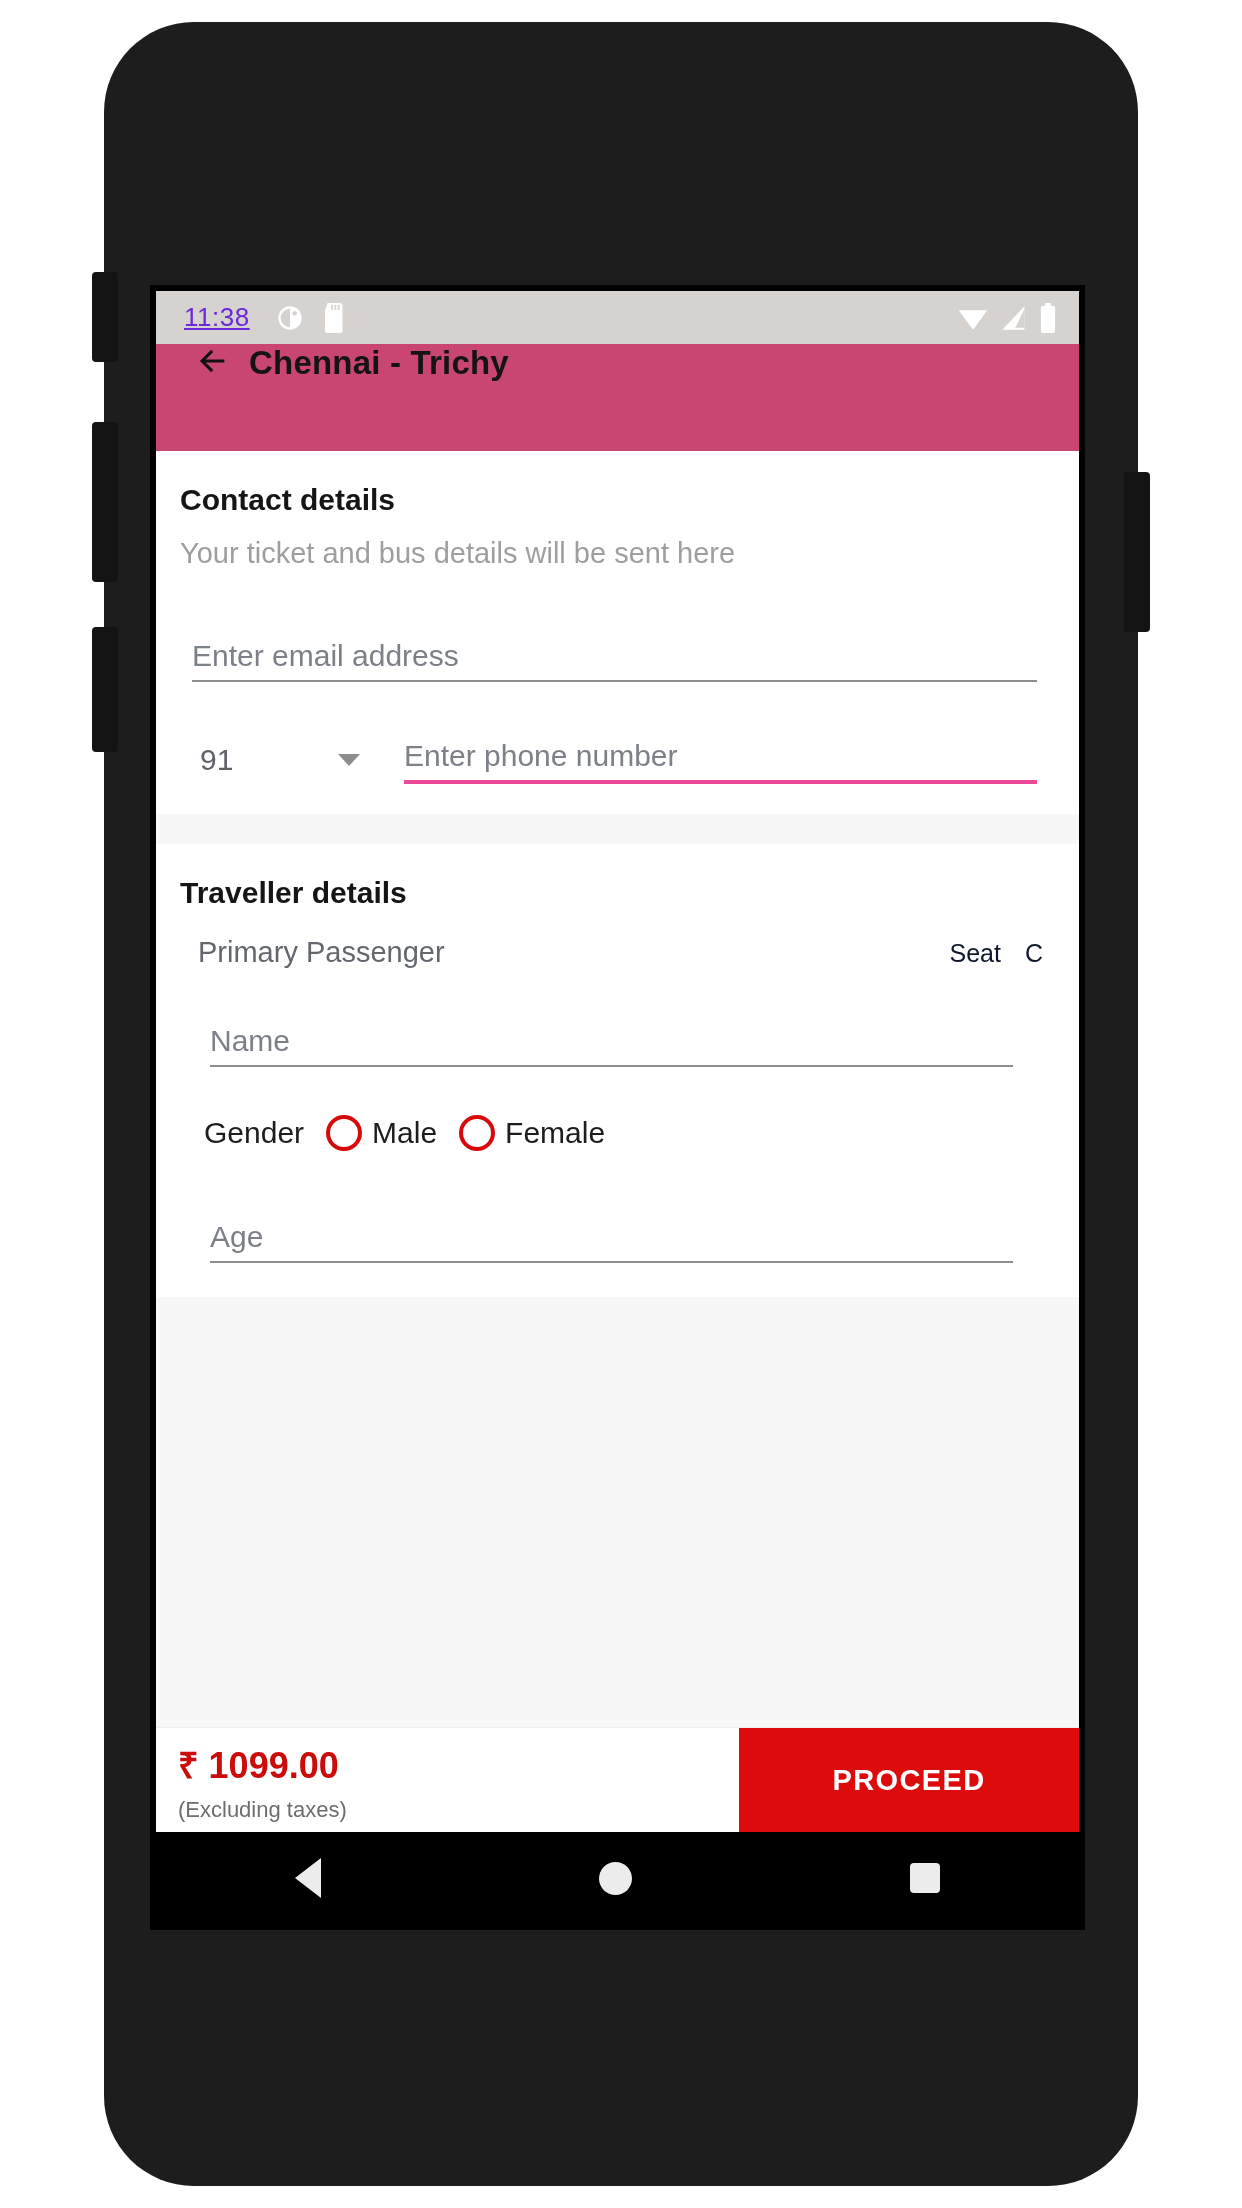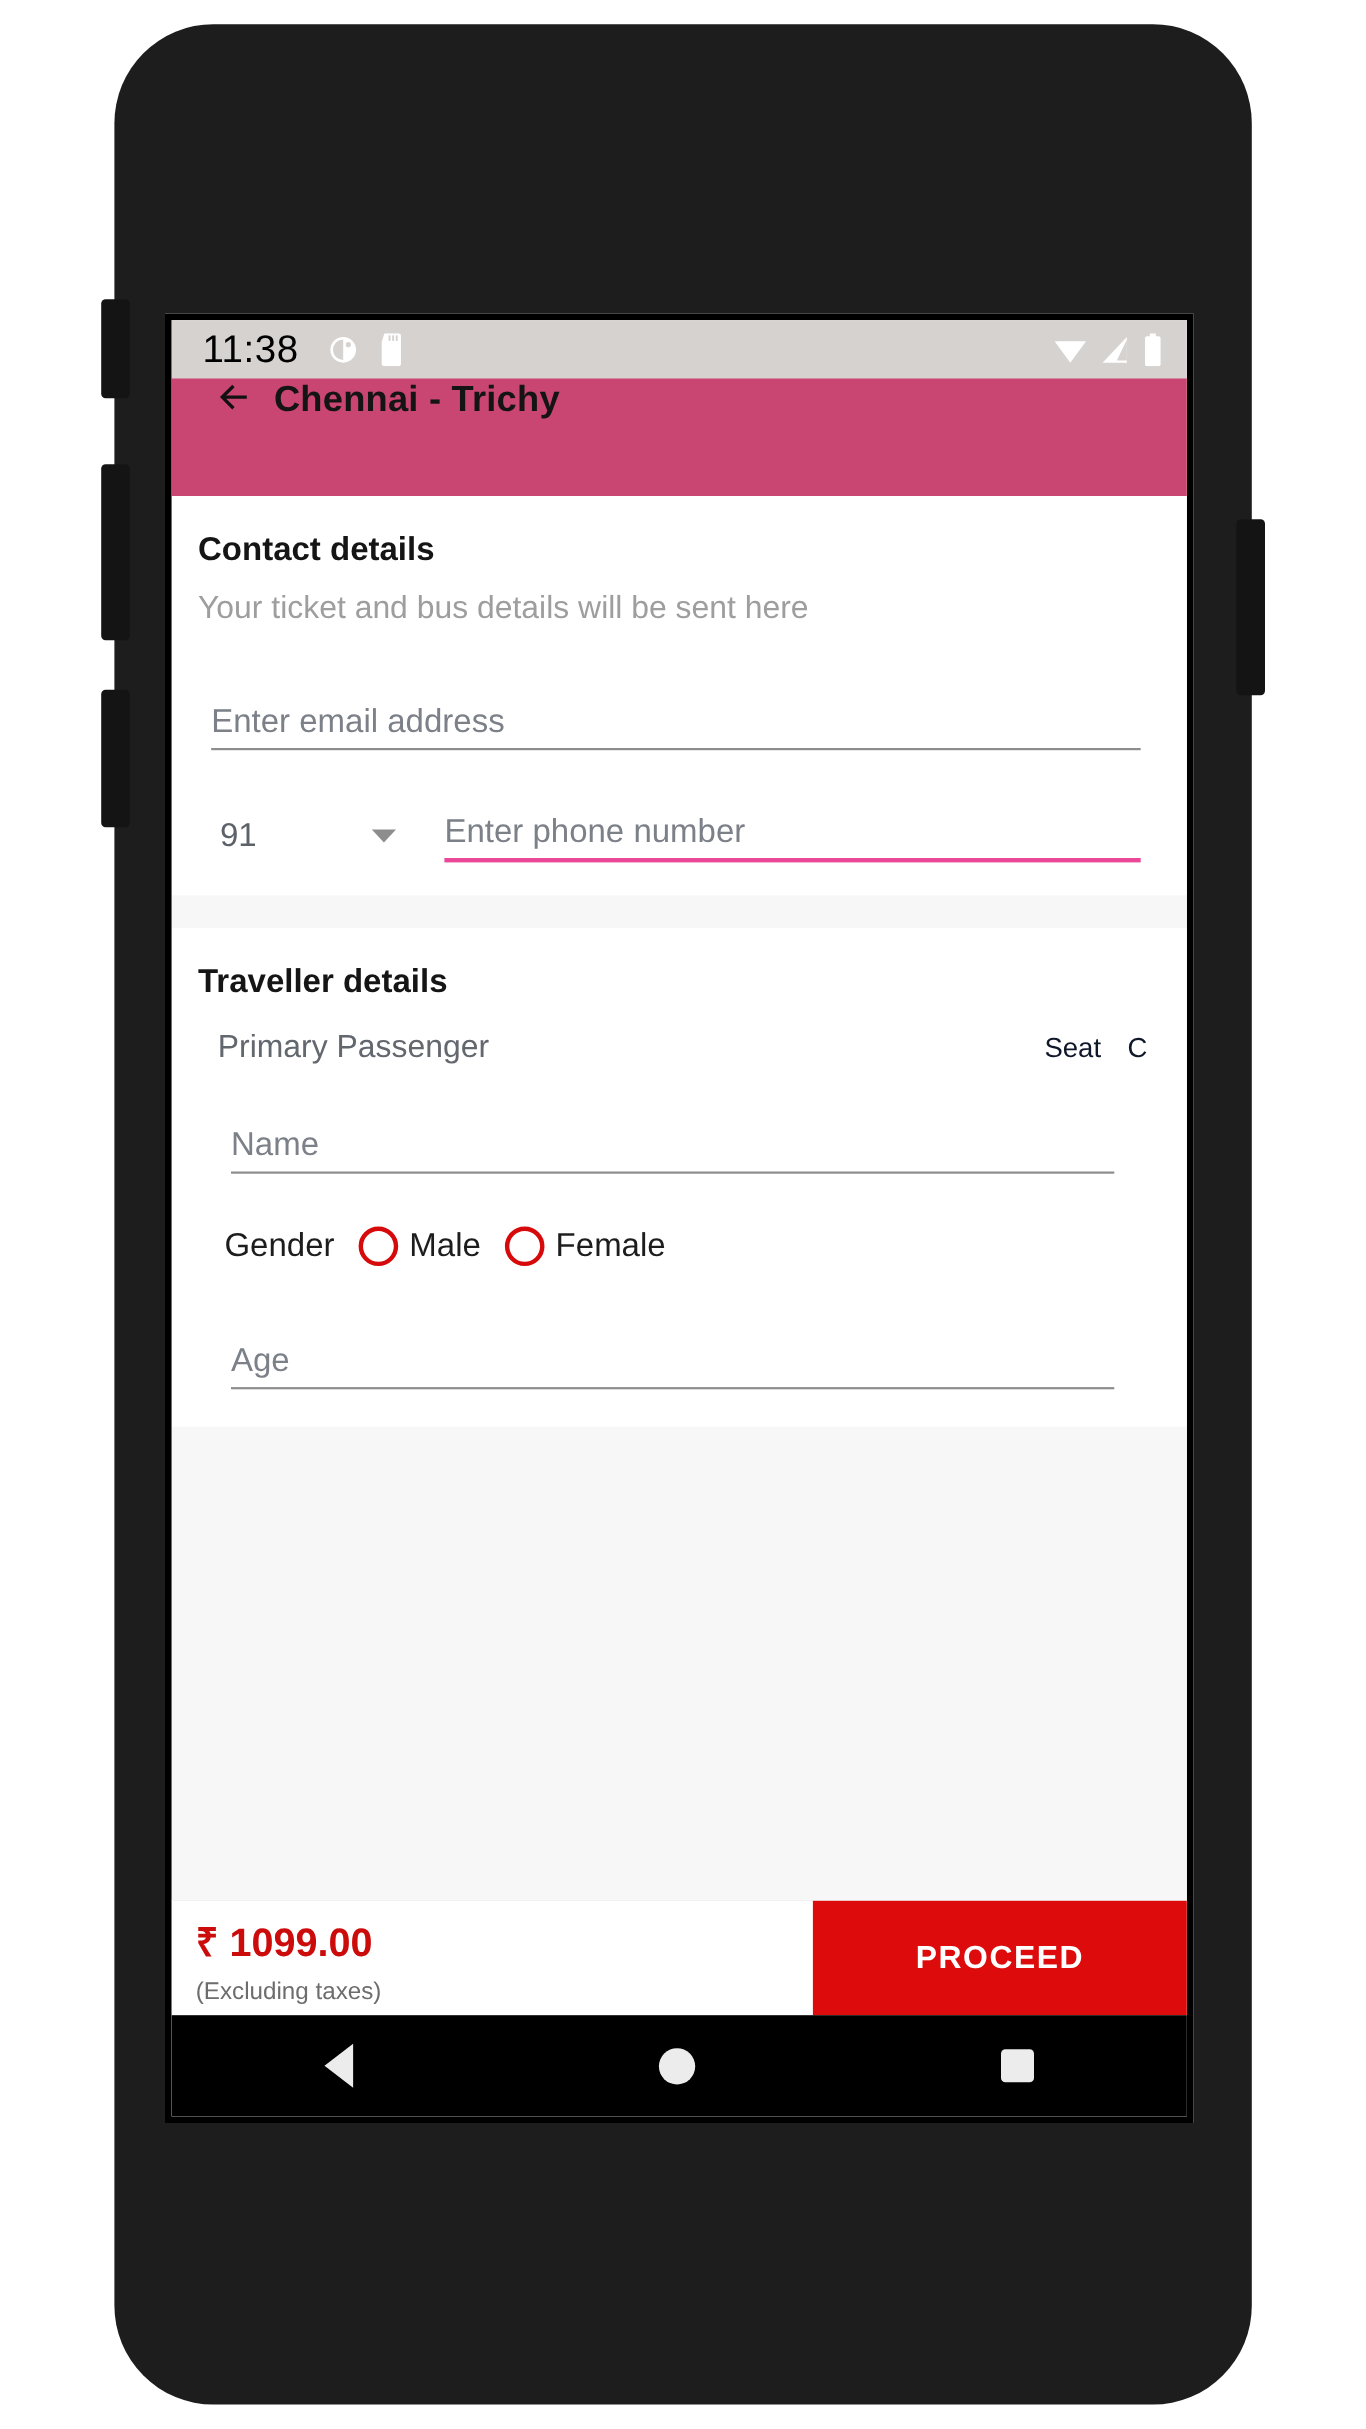--- a/index.html
+++ b/index.html
@@ -51,23 +51,24 @@
   
   #status-bar {
     height: 53px;
     background: #d5d2d0;
     display: flex;
     align-items: center;
     padding: 0 22px 0 28px;
     box-sizing: border-box;
   }
   #status-clock {
-    color: #000000;
-    font-size: 35px;
+    color: #6d28d9;
+    font-size: 26px;
     letter-spacing: 0.5px;
+    text-decoration: underline;
   }
   .status-left-icons {
     display: flex;
     align-items: center;
     gap: 18px;
     margin-left: 26px;
   }
   .status-right-icons {
     margin-left: auto;
     display: flex;

